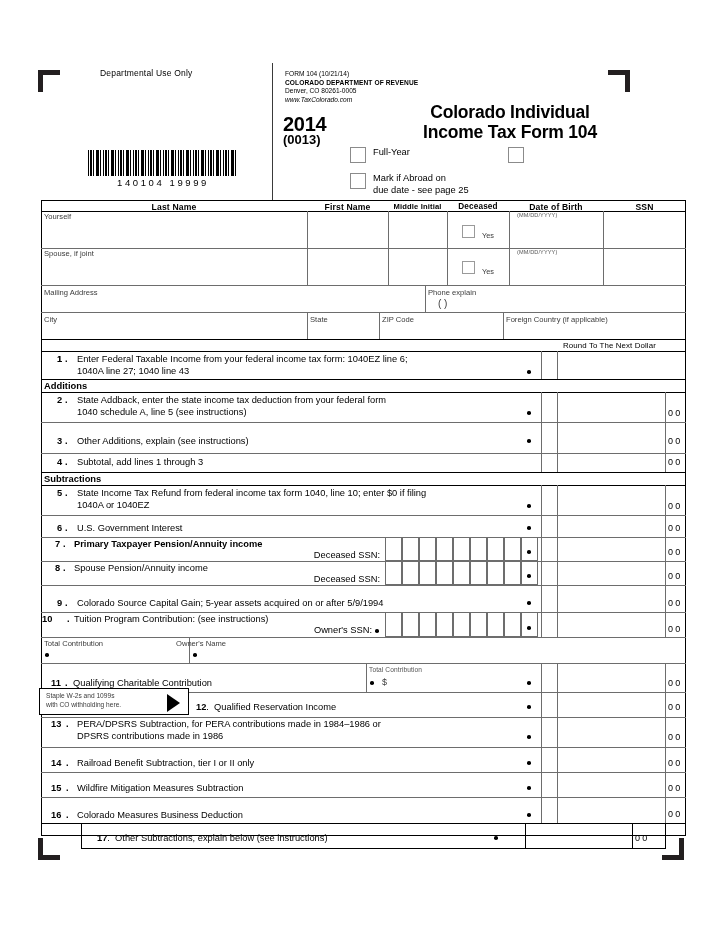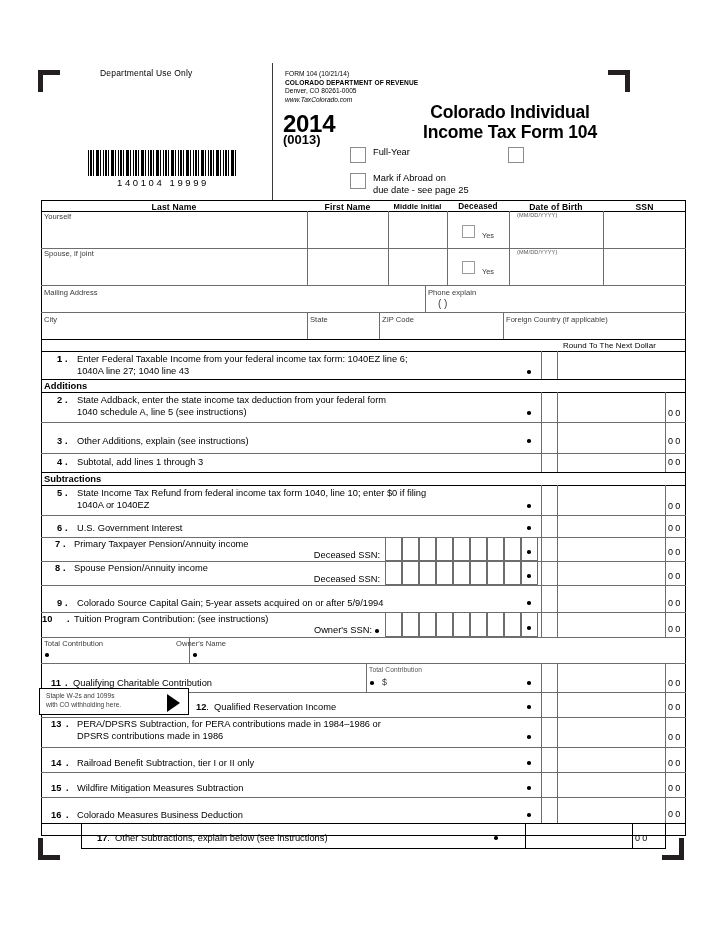--- a/index.html
+++ b/index.html
@@ -30,21 +30,21 @@
   .barcode{height:26px;width:150px;
     background-image:repeating-linear-gradient(to right,
       #000 0 1px, #fff 1px 2px, #000 2px 4px, #fff 4px 5px,
       #000 5px 6px, #fff 6px 8px, #000 8px 11px, #fff 11px 12px,
       #000 12px 13px, #fff 13px 15px);}
   .barcode-num{font-size:9.5px;letter-spacing:2.6px;text-align:center;margin-top:1px;}
 
   .form-meta{position:absolute;left:285px;top:70px;font-size:6.6px;line-height:8.6px;}
   .form-meta .b{font-weight:bold;letter-spacing:.1px;}
   .form-meta .it{font-style:italic;}
-  .year{position:absolute;left:283px;top:114px;font-size:24px;font-weight:bold;line-height:20px;letter-spacing:-.3px;}
+  .year{position:absolute;left:283px;top:114px;font-size:20px;font-weight:bold;line-height:20px;letter-spacing:-.3px;}
   .code0013{position:absolute;left:283px;top:133px;font-size:13px;font-weight:bold;line-height:14px;}
 
   .form-title{position:absolute;left:330px;top:103px;width:360px;text-align:center;
     font-size:17.5px;font-weight:bold;line-height:19.5px;letter-spacing:-.2px;}
 
   .chk{display:inline-block;width:14px;height:14px;border:1px solid #8b8b8b;background:#fff;vertical-align:top;}
   .resopt{position:absolute;font-size:9.3px;line-height:11.5px;}
   .resopt .lbl{display:inline-block;margin-left:7px;vertical-align:top;}
 
   
@@ -244,21 +244,21 @@
   </div>
   <div class="bullet" style="left:527px;top:526px;"></div>
   <div class="vl" style="left:541px;top:515px;height:22px;"></div>
   <div class="vl" style="left:557px;top:515px;height:22px;"></div>
   <div class="vl" style="left:665px;top:515px;height:22px;"></div>
   <div class="bx" style="left:557px;top:515px;width:108px;height:22px;"></div>
   <div class="cents" style="left:668px;top:523px;">00</div>
   <div class="hl" style="left:41px;top:537px;width:645px;"></div>
 
   <div class="lntxt" style="left:74px;top:539px;width:290px;">
-    <span style="display:block;">Primary Taxpayer Pension/Annuity income</span>
+    <span style="display:block;font-weight:bold;">Primary Taxpayer Pension/Annuity income</span>
   </div>
   <div class="lntxt" style="left:250px;top:550px;width:130px;text-align:right;">Deceased SSN:</div>
   <div class="ssnbox" style="left:385px;top:537px;width:17.2px;height:24px;"></div>
   <div class="ssnbox" style="left:402px;top:537px;width:17.2px;height:24px;"></div>
   <div class="ssnbox" style="left:419px;top:537px;width:17.2px;height:24px;"></div>
   <div class="ssnbox" style="left:436px;top:537px;width:17.2px;height:24px;"></div>
   <div class="ssnbox" style="left:453px;top:537px;width:17.2px;height:24px;"></div>
   <div class="ssnbox" style="left:470px;top:537px;width:17.2px;height:24px;"></div>
   <div class="ssnbox" style="left:487px;top:537px;width:17.2px;height:24px;"></div>
   <div class="ssnbox" style="left:504px;top:537px;width:17.2px;height:24px;"></div>

